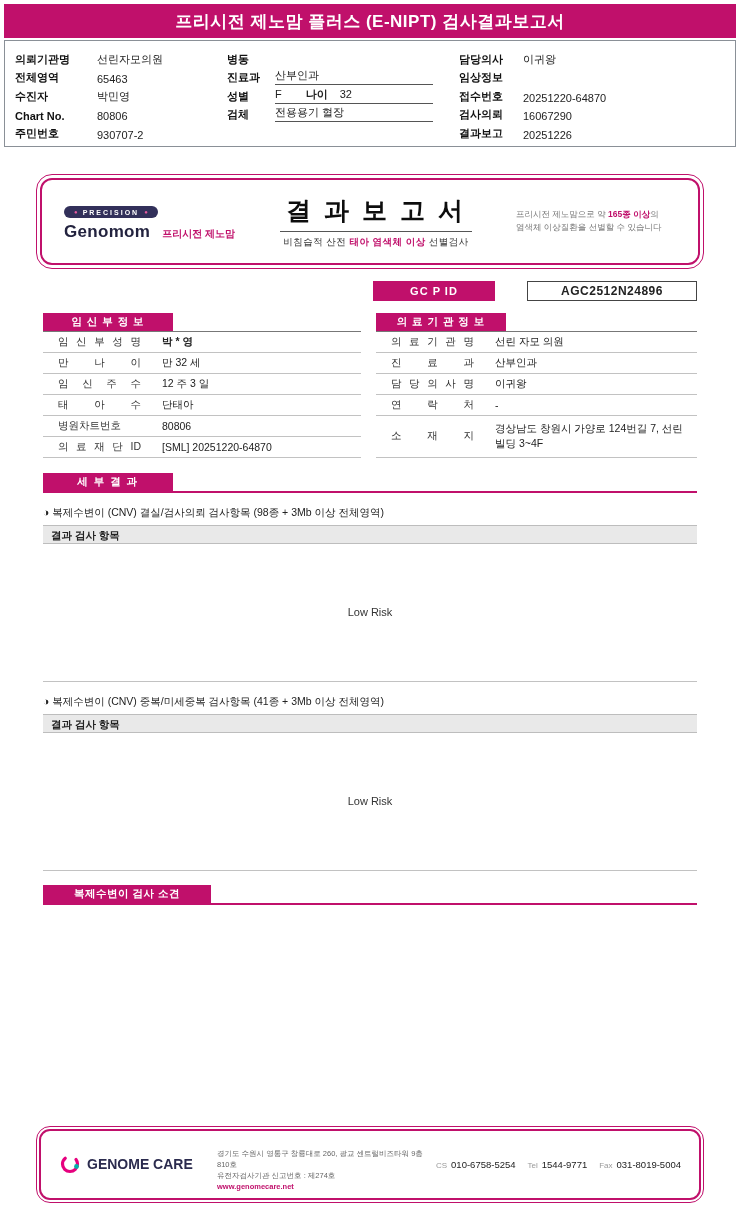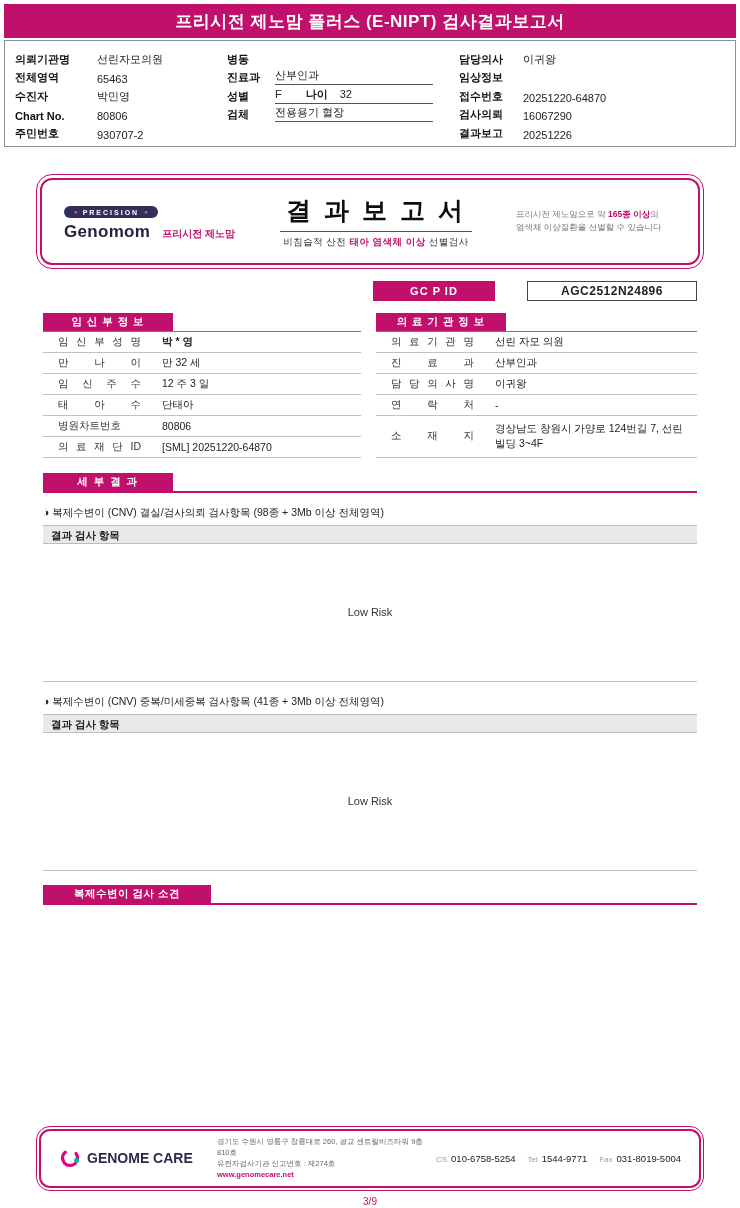--- a/index.html
+++ b/index.html
@@ -157,21 +157,21 @@
     padding: 2px;
   }
   .footer-inner {
     border: 2px solid var(--color-accent, #c0106b);
     border-radius: 11px;
     padding: 5px 18px;
     display: flex; align-items: center;
   }
   .footer-brand { display: flex; align-items: center; gap: 6px; width: 158px; }
   .footer-brand-text { font-size: 14px; font-weight: bold; color: #2b2b4e; white-space: nowrap; }
-  .footer-address { flex: 1; font-size: 7.5px; color: #666; line-height: 1.5; }
+  .footer-address { flex: 1; font-size: 7.5px; color: #666; line-height: 1.5; margin-top: 12px; }
   .footer-url { color: var(--color-accent, #c0106b); font-weight: bold; }
   .footer-contacts { display: flex; align-items: baseline; white-space: nowrap; }
   .c-label { color: #999; font-size: 8px; margin: 0 4px 0 12px; }
   .c-num { color: #222; font-size: 9.5px; }
 
   .page-num { margin-top: 5px; text-align: center; font-size: 10px; color: var(--color-accent, #c0106b); }
 </style>
 </head>
 <body>
 

